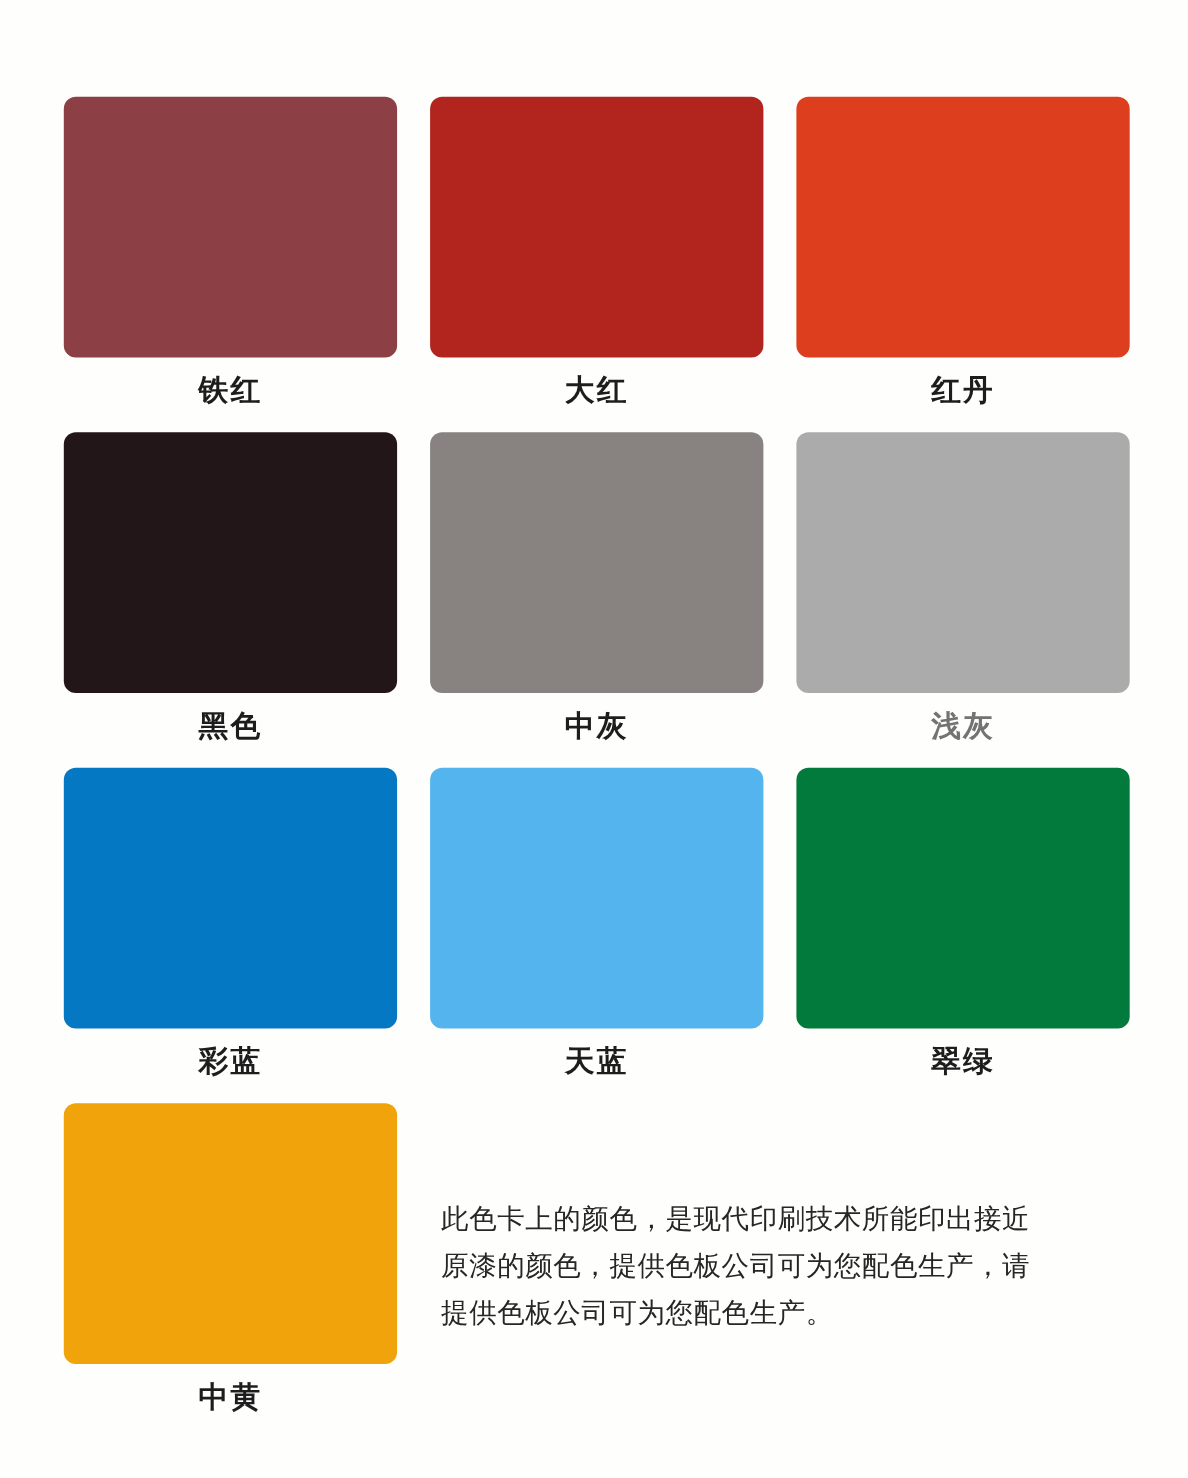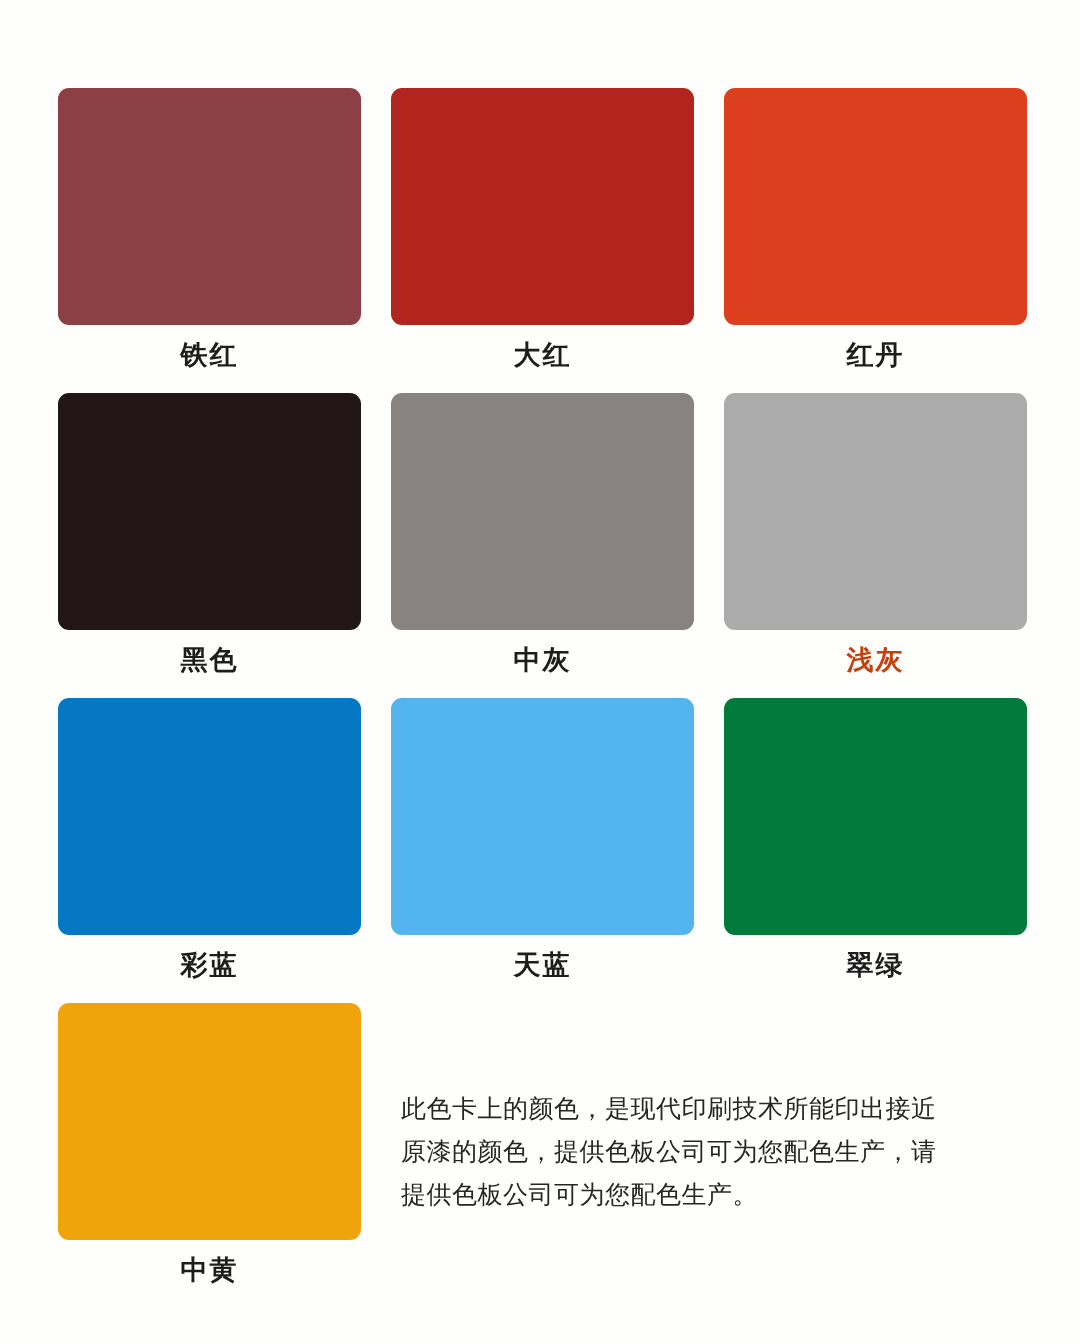--- a/index.html
+++ b/index.html
@@ -112,21 +112,21 @@
       <div class="swatch-label" style="color: rgb(29, 29, 29);">黑色</div>
     </div>
 
     <div class="swatch-cell">
       <div class="swatch-chip" style="background-color: rgb(136, 131, 129);"></div>
       <div class="swatch-label" style="color: rgb(29, 29, 29);">中灰</div>
     </div>
 
     <div class="swatch-cell">
       <div class="swatch-chip" style="background-color: rgb(171, 171, 172);"></div>
-      <div class="swatch-label" style="color: #c2410c;">浅灰</div>
+      <div class="swatch-label" style="color: #737373;">浅灰</div>
     </div>
 
     <div class="swatch-cell">
       <div class="swatch-chip" style="background-color: rgb(4, 120, 194);"></div>
       <div class="swatch-label" style="color: rgb(29, 29, 29);">彩蓝</div>
     </div>
 
     <div class="swatch-cell">
       <div class="swatch-chip" style="background-color: rgb(84, 181, 238);"></div>
       <div class="swatch-label" style="color: rgb(29, 29, 29);">天蓝</div>

